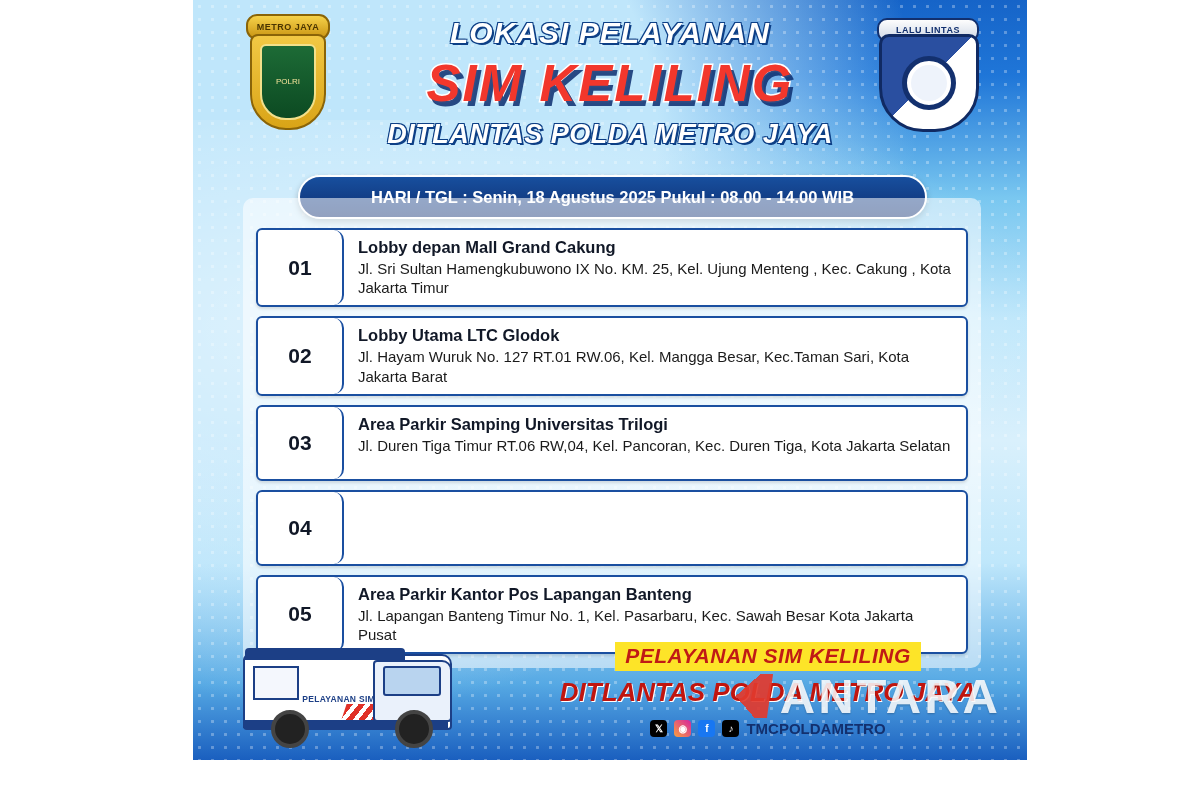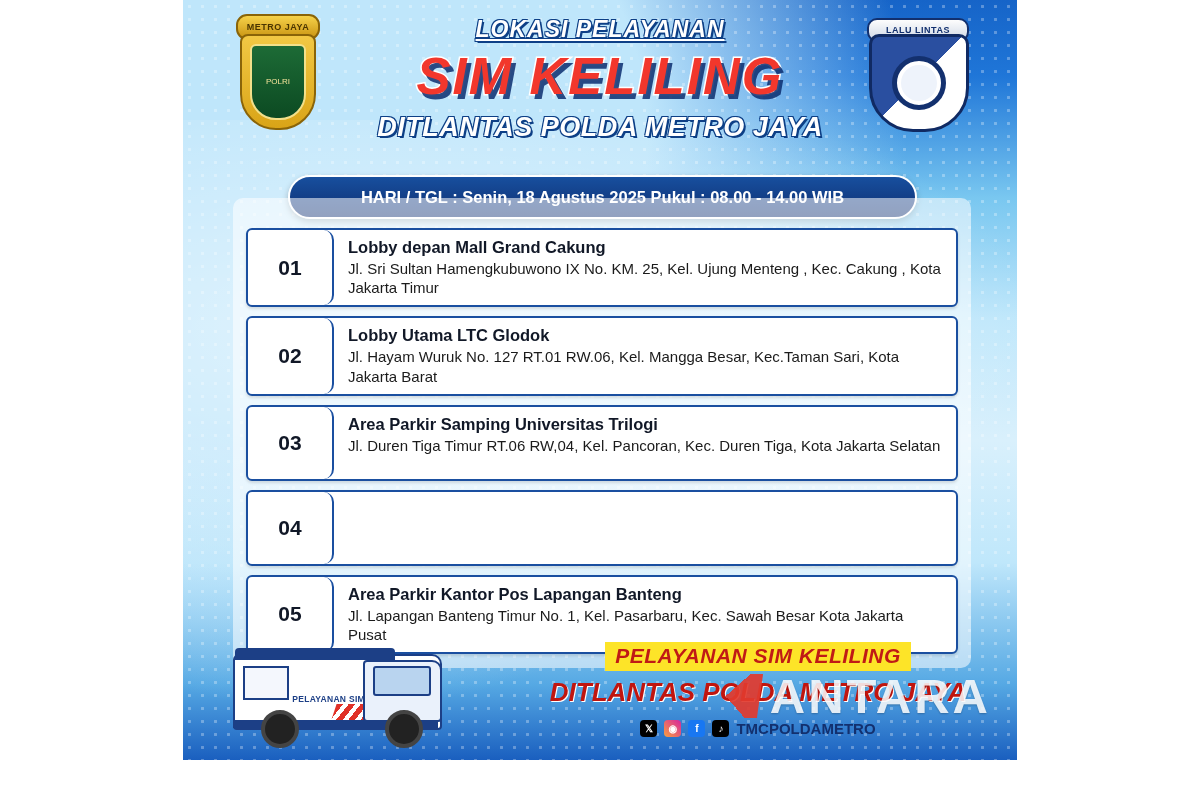--- a/index.html
+++ b/index.html
@@ -10,21 +10,21 @@
     overflow:hidden;
   }
   .canvas{
     position:relative;
     width:1200px;height:800px;
     background:#ffffff;
   }
   
   .poster{
     position:absolute;
-    left:183px; top:0; width:834px; height:760px;
+    left:193px; top:0; width:834px; height:760px;
     background:
       radial-gradient(circle at 18% 18%, #bfe6fb 0%, #bfe6fb 34%, rgba(191,230,251,0) 62%),
       linear-gradient(180deg,#1664c8 0%, #1f76d8 10%, #79c7f0 26%, #bfe7fb 42%, #d9f0fc 58%, #bfe7fb 74%, #56a9e4 90%, #1a5fbf 100%);
     overflow:hidden;
   }
   .dots{
     position:absolute;inset:0;
     background-image:radial-gradient(rgba(255,255,255,.40) 1.4px, rgba(255,255,255,0) 1.6px);
     background-size:13px 13px;
     opacity:.75;
@@ -73,24 +73,23 @@
     display:flex;align-items:center;justify-content:center;
   }
   .badge-right .wheel{
     width:44px;height:44px;border-radius:50%;
     border:5px solid #13306e;background:#eef3fb;
     box-shadow:inset 0 0 0 4px #ffffff;
   }
 
   .title-wrap{position:absolute;left:0;top:16px;width:834px;text-align:center;}
   .t1{
-    font-size:23px;font-weight:bold;letter-spacing:1px;color:#ffffff;
+    font-size:30px;font-weight:bold;letter-spacing:1px;color:#ffffff;
     text-shadow:2px 2px 0 #0d3f86, -1px -1px 0 #0d3f86, 1px -1px 0 #0d3f86, -1px 1px 0 #0d3f86;
     font-style:italic;
-    text-decoration:underline;
   }
   .t2{
     margin-top:4px;
     font-size:51px;font-weight:bold;font-style:italic;letter-spacing:2px;
     color:#f2372c;
     -webkit-text-stroke:3px #ffffff;
     paint-order:stroke fill;
     text-shadow:4px 5px 0 rgba(10,45,110,.85);
     text-align:center;
   }

